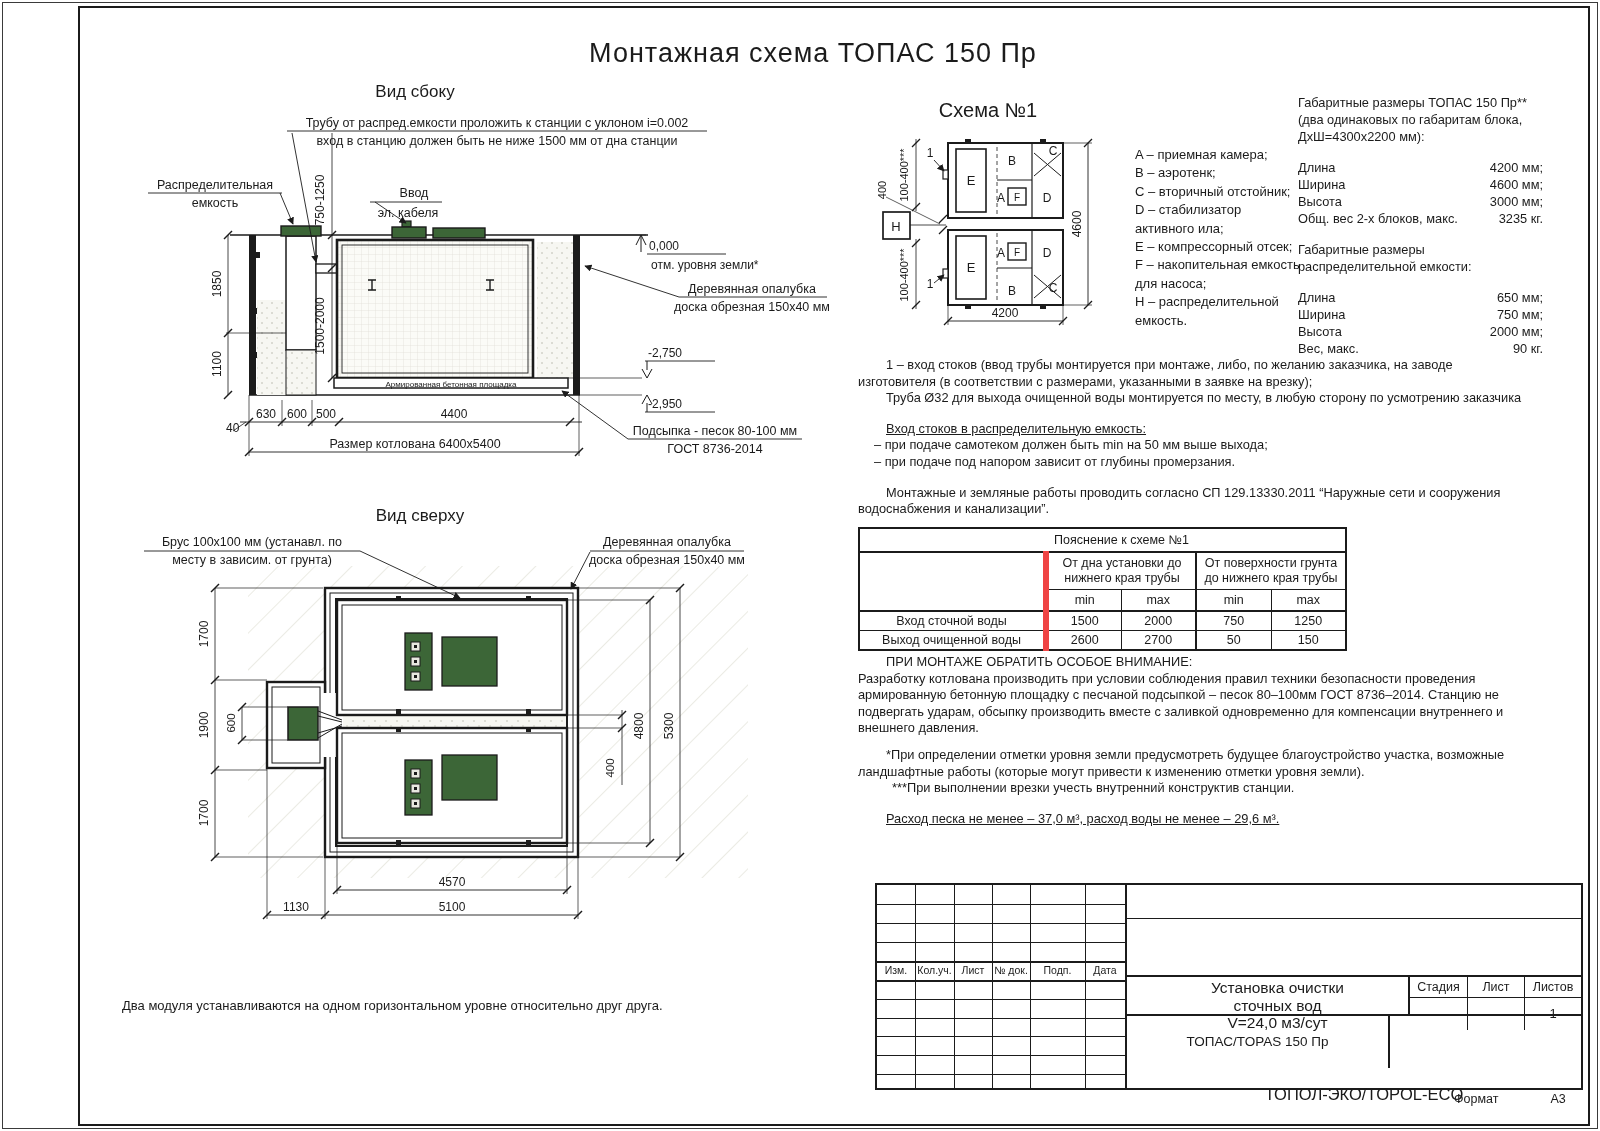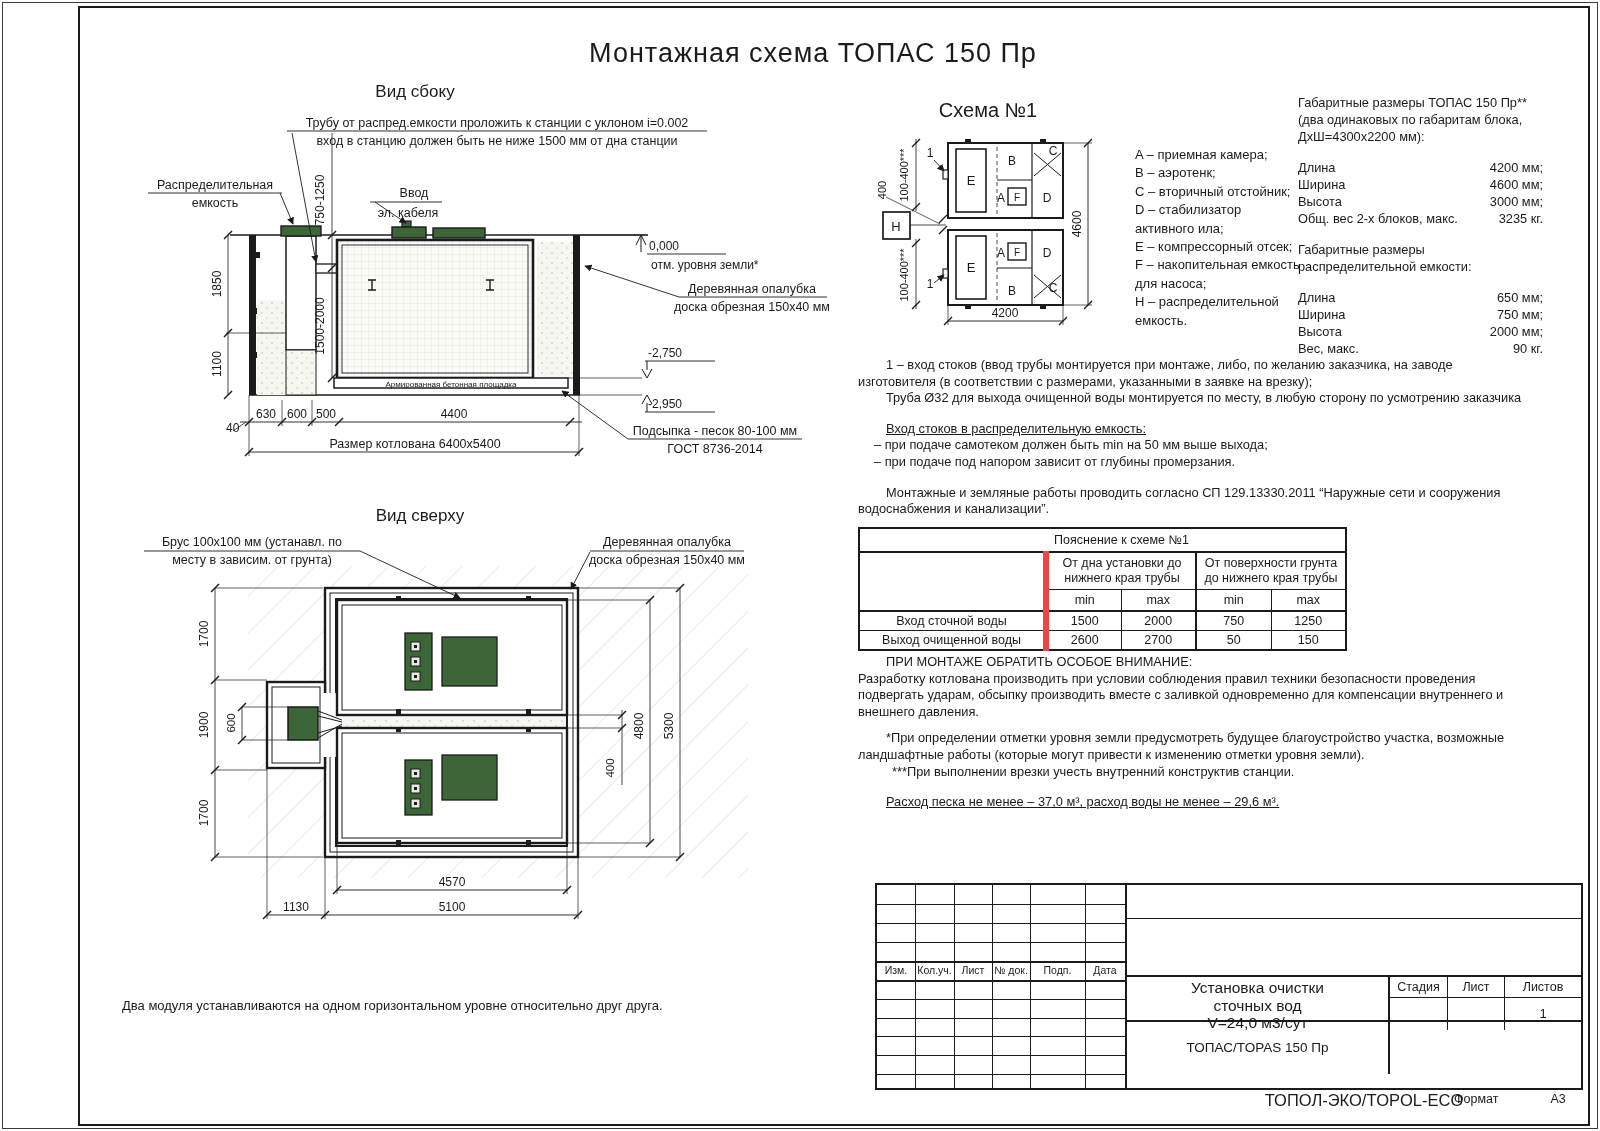--- a/index.html
+++ b/index.html
@@ -40,21 +40,21 @@
   .note-modules{left:122px;top:998px;font-size:13px;}
   .tblock{left:875px;top:883px;width:708px;height:207px;border:2px solid #1b1b1b;box-sizing:border-box;}
   .tb-left{position:absolute;left:0;top:0;width:250px;height:100%;border-right:2px solid #1b1b1b;box-sizing:border-box;
     background-image:
       linear-gradient(to right,transparent 0 38px,#1b1b1b 38px 39px,transparent 39px 77px,#1b1b1b 77px 78px,transparent 78px 115px,#1b1b1b 115px 116px,transparent 116px 153px,#1b1b1b 153px 154px,transparent 154px 208px,#1b1b1b 208px 209px,transparent 209px),
       linear-gradient(to bottom,transparent 0 19px,#1b1b1b 19px 20px,transparent 20px 38px,#1b1b1b 38px 39px,transparent 39px 57px,#1b1b1b 57px 58px,transparent 58px 76px,#1b1b1b 76px 78px,transparent 78px 95px,#1b1b1b 95px 97px,transparent 97px 114px,#1b1b1b 114px 115px,transparent 115px 133px,#1b1b1b 133px 134px,transparent 134px 151px,#1b1b1b 151px 152px,transparent 152px 170px,#1b1b1b 170px 171px,transparent 171px 189px,#1b1b1b 189px 190px,transparent 190px);}
   .rev-h{position:absolute;top:79px;height:16px;font-size:10.5px;text-align:center;}
   .tb-right{position:absolute;left:250px;right:0;top:0;bottom:0;}
   .tb-strip1{height:34px;border-bottom:1.5px solid #1b1b1b;box-sizing:border-box;}
   .tb-strip2{height:58px;border-bottom:2px solid #1b1b1b;box-sizing:border-box;}
-  .tb-main{height:43px;display:flex;}
+  .tb-main{height:37px;display:flex;padding-left:20px;}
   .tb-title{width:263px;border-right:2px solid #1b1b1b;box-sizing:border-box;text-align:center;font-size:15.5px;line-height:17.5px;padding-top:2px;}
   .tb-stage{flex:1;display:grid;grid-template-columns:57px 57px 1fr;grid-template-rows:21px 1fr;}
   .tb-stage>div{border-left:1.5px solid #1b1b1b;text-align:center;box-sizing:border-box;}
   .tb-stage .hd{border-bottom:1.5px solid #1b1b1b;font-size:12.5px;line-height:20px;}
   .tb-stage .vl{font-size:13px;line-height:32px;}
   .tb-stage .c1{border-left:none;}
   .tb-bottom{height:55px;display:flex;border-top:2px solid #1b1b1b;box-sizing:border-box;flex-direction:column;}
   .tb-product{width:263px;border-right:2px solid #1b1b1b;box-sizing:border-box;text-align:center;font-size:13.5px;line-height:52px;}
   .tb-company{flex:1;text-align:center;font-size:16.5px;line-height:52px;padding-left:20px;}
   .format-line{left:1454px;top:1092px;display:flex;gap:52px;font-size:12.5px;}
@@ -539,20 +539,21 @@
     <td>2700</td>
     <td class="thickL">50</td>
     <td>150</td>
   </tr>
 </tbody>
   </table>
 
 <div class="abs attn">
   <div class="ind28">ПРИ МОНТАЖЕ ОБРАТИТЬ ОСОБОЕ ВНИМАНИЕ:</div>
   <div>Разработку котлована производить при условии соблюдения правил техники безопасности проведения</div>
+  <div>армированную бетонную площадку с песчаной подсыпкой – песок 80–100мм ГОСТ 8736–2014. Станцию не</div>
   <div>подвергать ударам, обсыпку производить вместе с заливкой одновременно для компенсации внутреннего и</div>
   <div>внешнего давления.</div>
   <div class="ind28 mt10">*При определении отметки уровня земли предусмотреть будущее благоустройство участка, возможные</div>
   <div>ландшафтные работы (которые могут привести к изменению отметки уровня земли).</div>
   <div class="ind34">***При выполнении врезки учесть внутренний конструктив станции.</div>
   <div class="ind28 uline mt14">Расход песка не менее – 37,0 м³, расход воды не менее – 29,6 м³.</div>
 </div>
 
 <div class="abs tblock">
   <div class="tb-left">

